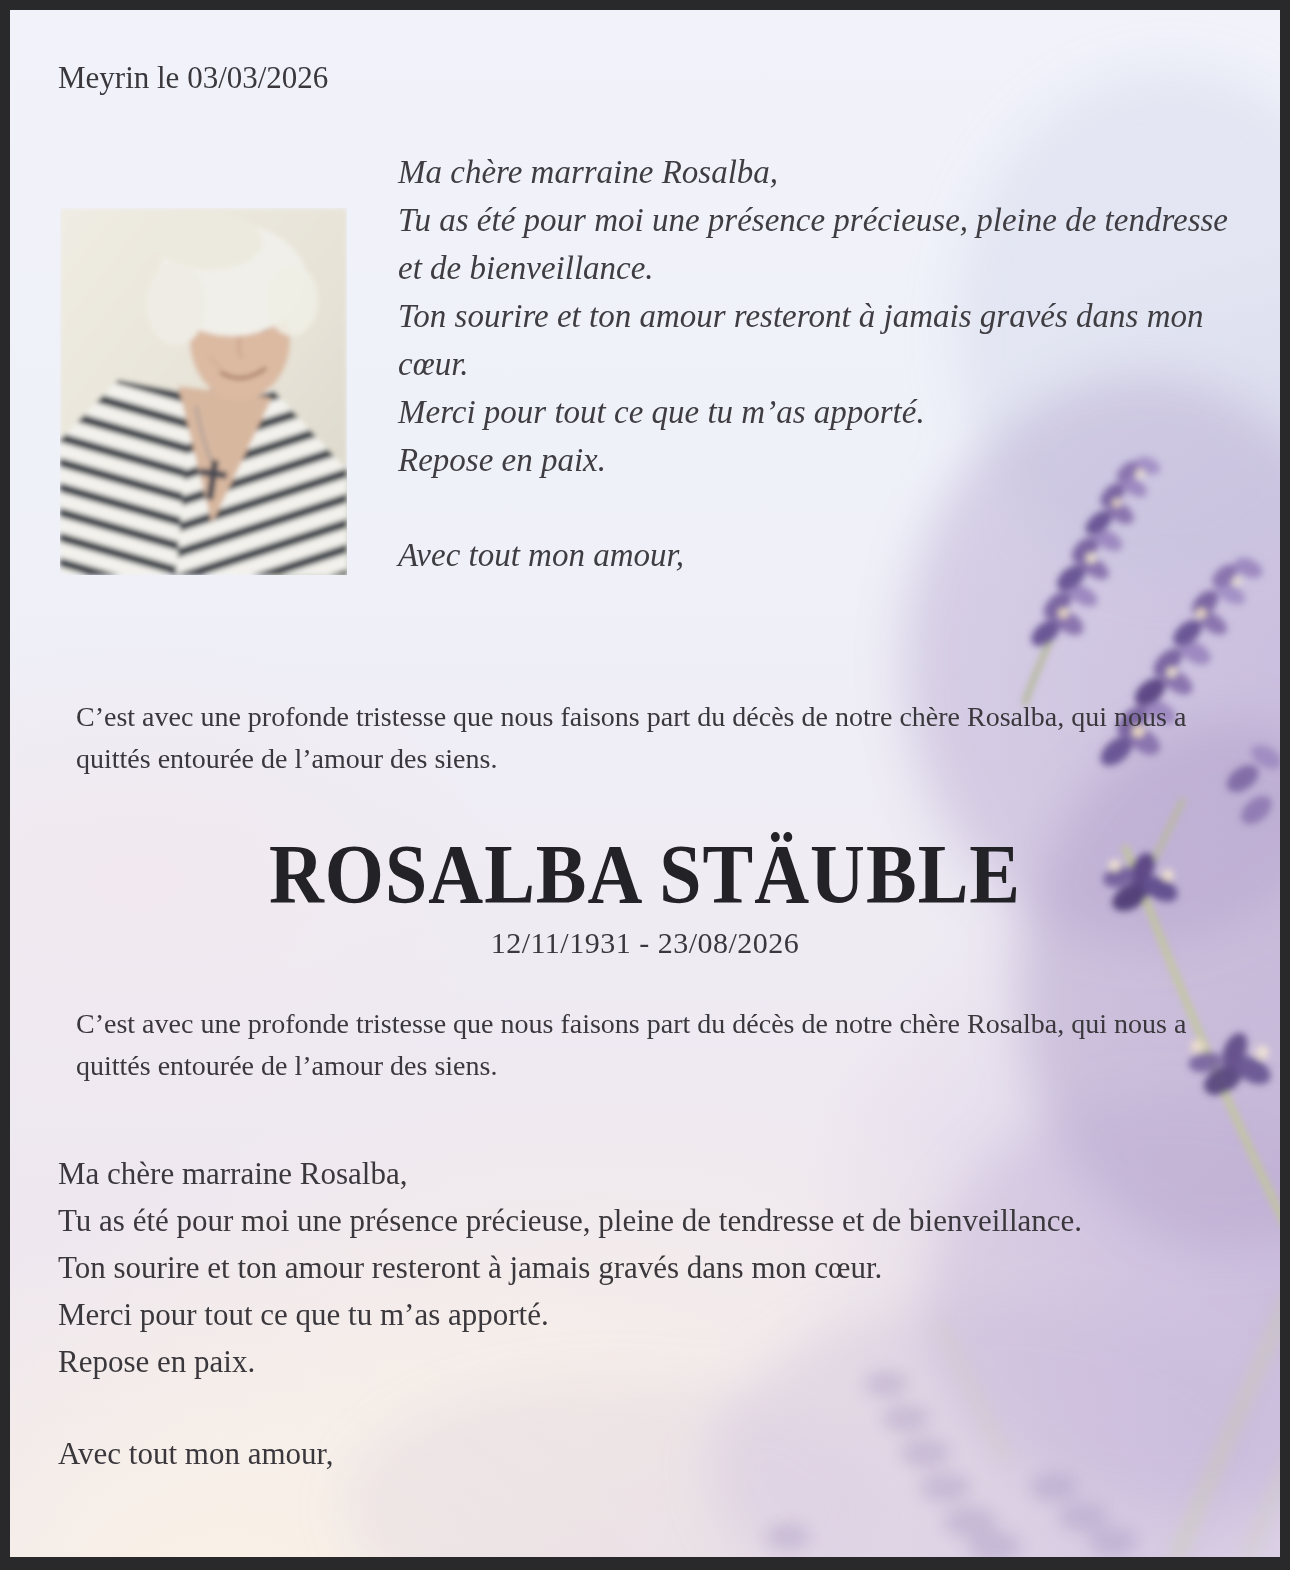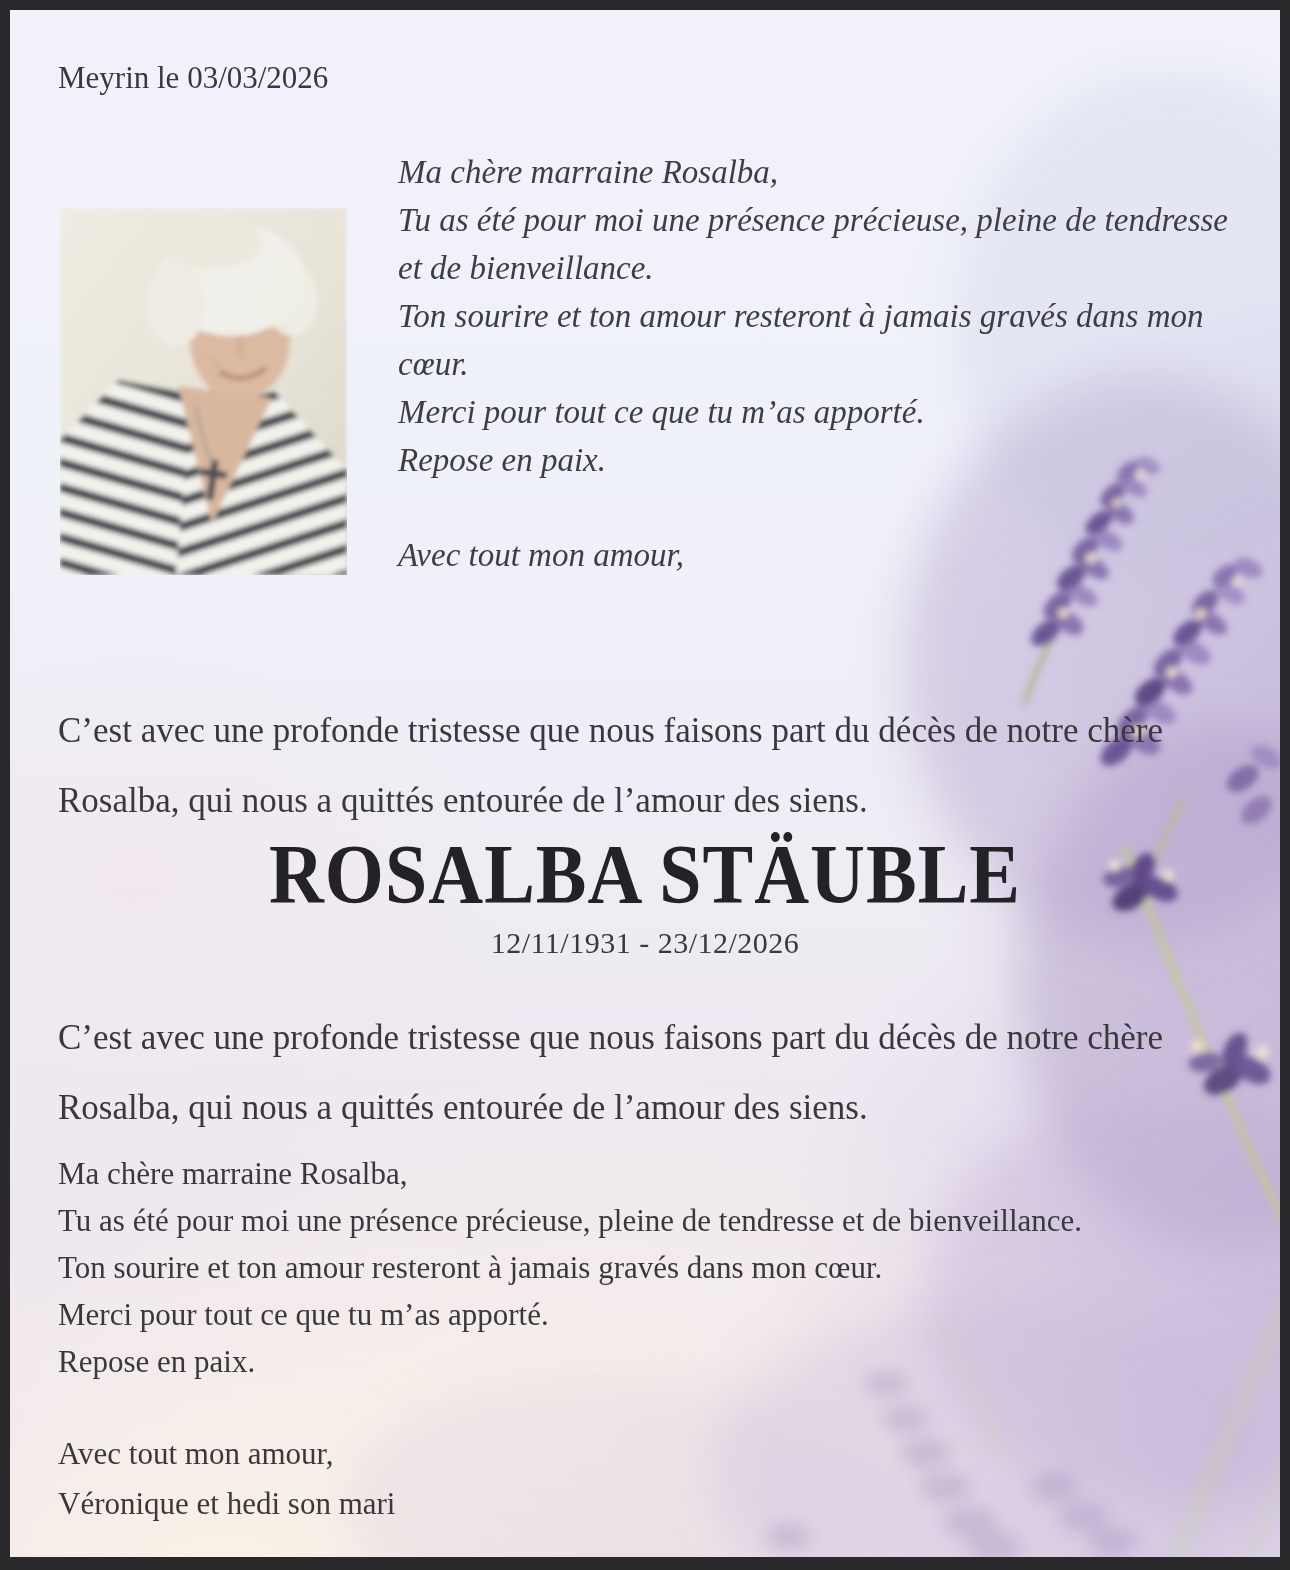--- a/index.html
+++ b/index.html
@@ -20,21 +20,21 @@
       radial-gradient(920px 820px at 108% 84%, rgba(183,165,213,0.55) 0%, rgba(183,165,213,0) 66%),
       linear-gradient(180deg,#f1f2fa 0%, #eff1f9 30%, #efecf4 55%, #eee7f0 78%, #ebe3ee 100%);
   }
   .bg-art{position:absolute;inset:0;width:100%;height:100%;pointer-events:none;}
   .abs{position:absolute;margin:0;}
   .date-line{left:48px;top:50px;font-size:31px;}
   .photo-wrap{left:50px;top:198px;width:287px;height:367px;}
   .letter{left:388px;top:138px;width:846px;font-style:italic;font-size:33px;line-height:48px;color:#3f3d42;}
   .letter p{margin:0;}
   .letter .letter-closing{margin-top:47px;}
-  .announcement{left:48px;top:686px;width:1150px;font-size:35px;line-height:70px;}
+  .announcement{left:66px;top:686px;width:1150px;font-size:28px;line-height:42px;}
   .announcement.second{top:993px;}
   .deceased-name{
     left:0;right:0;top:816px;text-align:center;
     font-size:76px;font-weight:bold;color:#232226;letter-spacing:1px;
     transform:scaleY(1.12);transform-origin:50% 0;
   }
   .life-dates{left:0;right:0;top:916px;text-align:center;font-size:30px;letter-spacing:0.5px;}
   .tribute{left:48px;top:1140px;font-size:31px;line-height:47px;}
   .tribute p{margin:0;white-space:nowrap;}
   .closing{left:48px;top:1419px;font-size:31px;line-height:50px;}
@@ -218,30 +218,29 @@
     <p>Merci pour tout ce que tu m’as apporté.</p>
     <p>Repose en paix.</p>
     <div class="letter-closing">
       <p>Avec tout mon amour,</p>
     </div>
   </div>
 
   <p class="abs announcement">C’est avec une profonde tristesse que nous faisons part du décès de notre chère Rosalba, qui nous a quittés entourée de l’amour des siens.</p>
 
   <h1 class="abs deceased-name">ROSALBA STÄUBLE</h1>
-  <p class="abs life-dates">12/11/1931 - 23/12/2026</p>
+  <p class="abs life-dates">12/11/1931 - 23/08/2026</p>
 
   <p class="abs announcement second">C’est avec une profonde tristesse que nous faisons part du décès de notre chère Rosalba, qui nous a quittés entourée de l’amour des siens.</p>
 
   <div class="abs tribute">
     <p>Ma chère marraine Rosalba,</p>
     <p>Tu as été pour moi une présence précieuse, pleine de tendresse et de bienveillance.</p>
     <p>Ton sourire et ton amour resteront à jamais gravés dans mon cœur.</p>
     <p>Merci pour tout ce que tu m’as apporté.</p>
     <p>Repose en paix.</p>
   </div>
 
   <div class="abs closing">
     <p>Avec tout mon amour,</p>
-    <p>Véronique et hedi son mari</p>
   </div>
 
 </div>
 
 </body></html>

